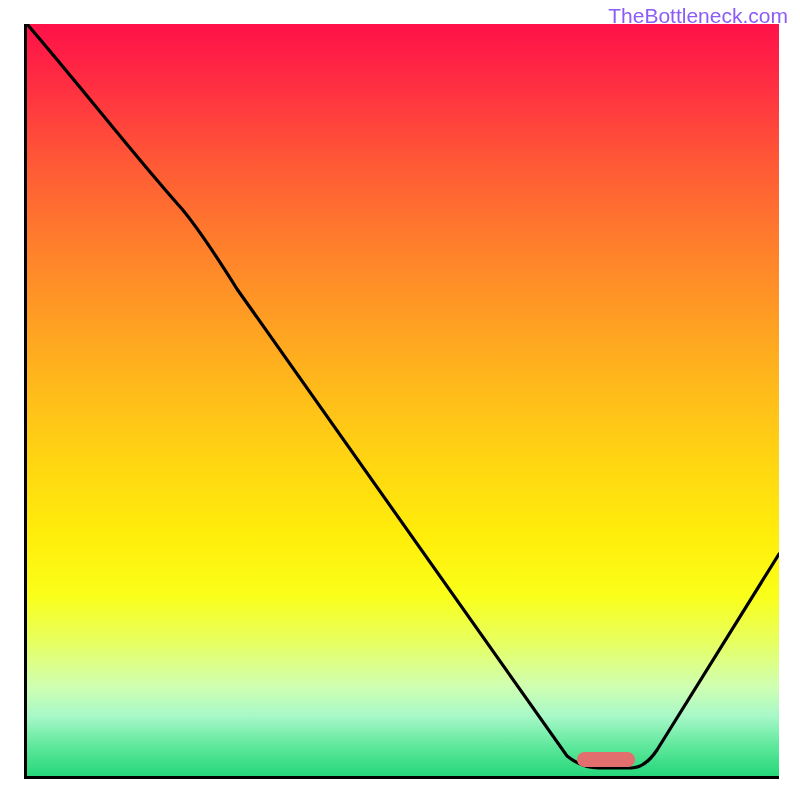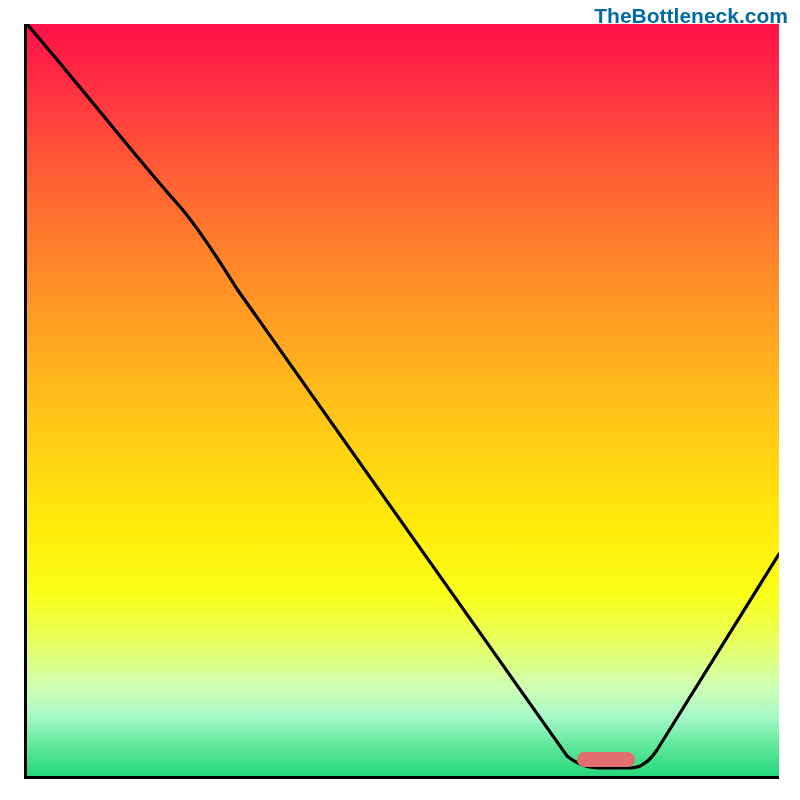--- a/index.html
+++ b/index.html
@@ -9,22 +9,22 @@
     height: 800px;
     position: relative;
     font-family: Arial, sans-serif;
     background: #ffffff;
   }
   .watermark {
     position: absolute;
     top: 4px;
     right: 12px;
     font-size: 21px;
-    color: #0369a1;
-    font-weight: 700;
+    color: #8b5cf6;
+    font-weight: 400;
     z-index: 10;
   }
   .chart-area {
     position: absolute;
     left: 24px;
     top: 24px;
     width: 752px;
     height: 752px;
     border-left: 3.5px solid #000;
     border-bottom: 3.5px solid #000;

